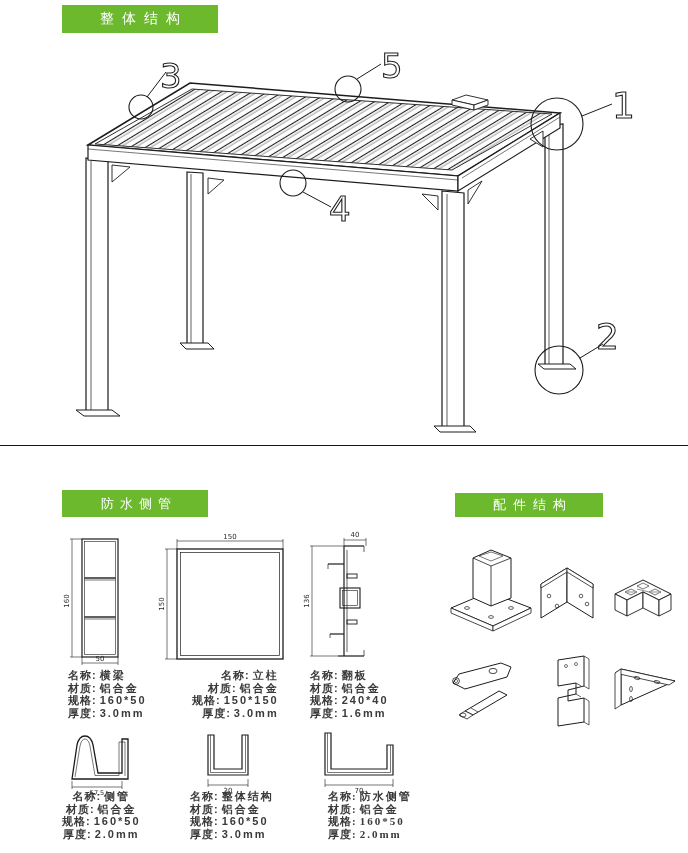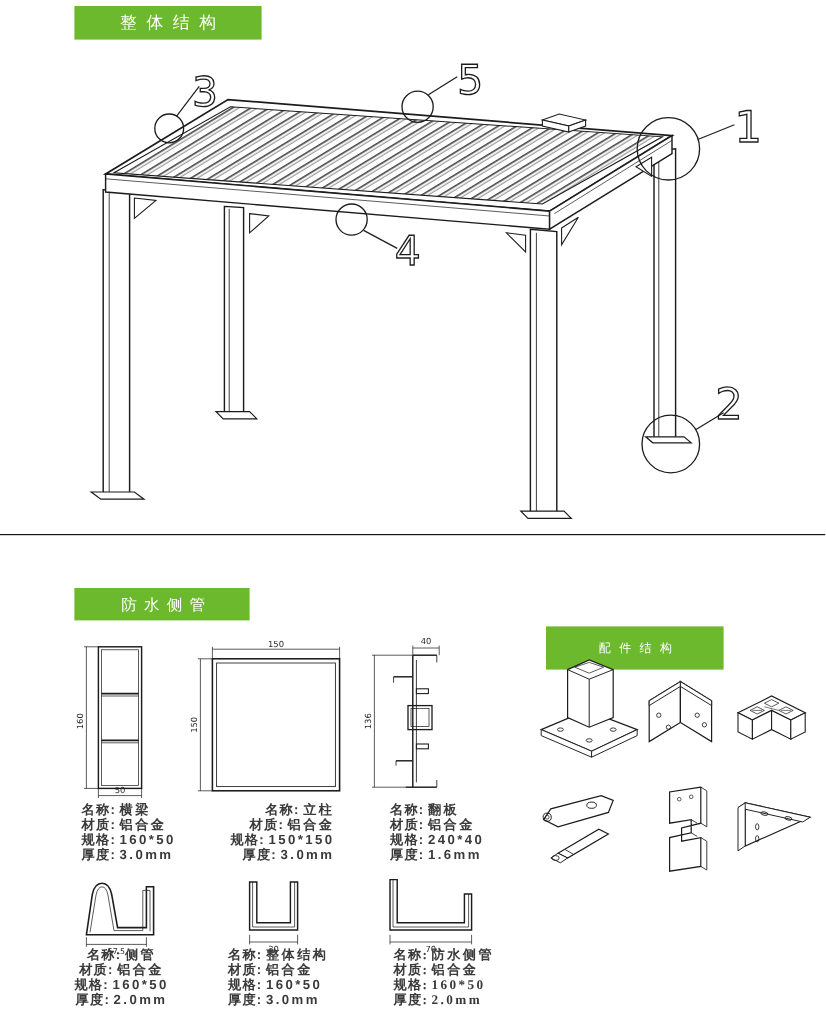--- a/index.html
+++ b/index.html
@@ -98,21 +98,21 @@
     <g>
       <circle class="ln" stroke-width="1.1" cx="559" cy="370" r="24"></circle>
       <line class="ln" stroke-width="1" x1="580" y1="358" x2="603" y2="344"></line>
       <text class="callout-num" style="font-size:36px" x="596" y="349">2</text>
     </g>
   </svg>
 
   <div class="divider"></div>
 
   <div class="sec-header" style="left:62px;top:490px;width:146px;height:27px;font-size:13px;letter-spacing:6px;">防水侧管</div>
-  <div class="sec-header" style="left:455px;top:522px;width:148px;height:36px;font-size:10px;letter-spacing:7px;">配件结构</div>
+  <div class="sec-header" style="left:455px;top:493px;width:148px;height:24px;font-size:13px;letter-spacing:7px;">配件结构</div>
 
   <svg class="abs" style="left:60px;top:533px;" width="72" height="138" viewBox="0 0 72 138">
     <rect class="ln" stroke-width="1.2" x="22" y="6" width="36" height="118"></rect>
     <rect class="ln" stroke-width="0.6" x="24.5" y="8.5" width="31" height="113"></rect>
     <line class="ln" stroke-width="1.4" x1="24.5" y1="45" x2="55.5" y2="45"></line>
     <line class="ln" stroke-width="0.6" x1="24.5" y1="47" x2="55.5" y2="47"></line>
     <line class="ln" stroke-width="1.4" x1="24.5" y1="84" x2="55.5" y2="84"></line>
     <line class="ln" stroke-width="0.6" x1="24.5" y1="86" x2="55.5" y2="86"></line>
     <line class="ln" stroke-width="0.6" x1="12" y1="6" x2="12" y2="124"></line>
     <line class="ln" stroke-width="0.6" x1="10" y1="6" x2="22" y2="6"></line>
@@ -194,21 +194,21 @@
     <div><span class="slb">材质:</span><span class="sv">铝合金</span></div>
     <div><span class="slb">规格:</span><span class="sv">160*50</span></div>
     <div><span class="slb">厚度:</span><span class="sv">3.0mm</span></div>
   </div>
   <div class="spec" style="left:192px;top:669px;text-align:right;">
     <div><span class="slb">名称:</span><span class="sv">立柱</span></div>
     <div><span class="slb">材质:</span><span class="sv">铝合金</span></div>
     <div><span class="slb">规格:</span><span class="sv">150*150</span></div>
     <div><span class="slb">厚度:</span><span class="sv">3.0mm</span></div>
   </div>
-  <div class="spec" style="left:325px;top:669px;">
+  <div class="spec" style="left:310px;top:669px;">
     <div><span class="slb">名称:</span><span class="sv">翻板</span></div>
     <div><span class="slb">材质:</span><span class="sv">铝合金</span></div>
     <div><span class="slb">规格:</span><span class="sv">240*40</span></div>
     <div><span class="slb">厚度:</span><span class="sv">1.6mm</span></div>
   </div>
 
   <div class="spec" style="left:62px;top:790px;text-align:center;">
     <div><span class="slb">名称:</span><span class="sv">侧管</span></div>
     <div><span class="slb">材质:</span><span class="sv">铝合金</span></div>
     <div><span class="slb">规格:</span><span class="sv">160*50</span></div>

